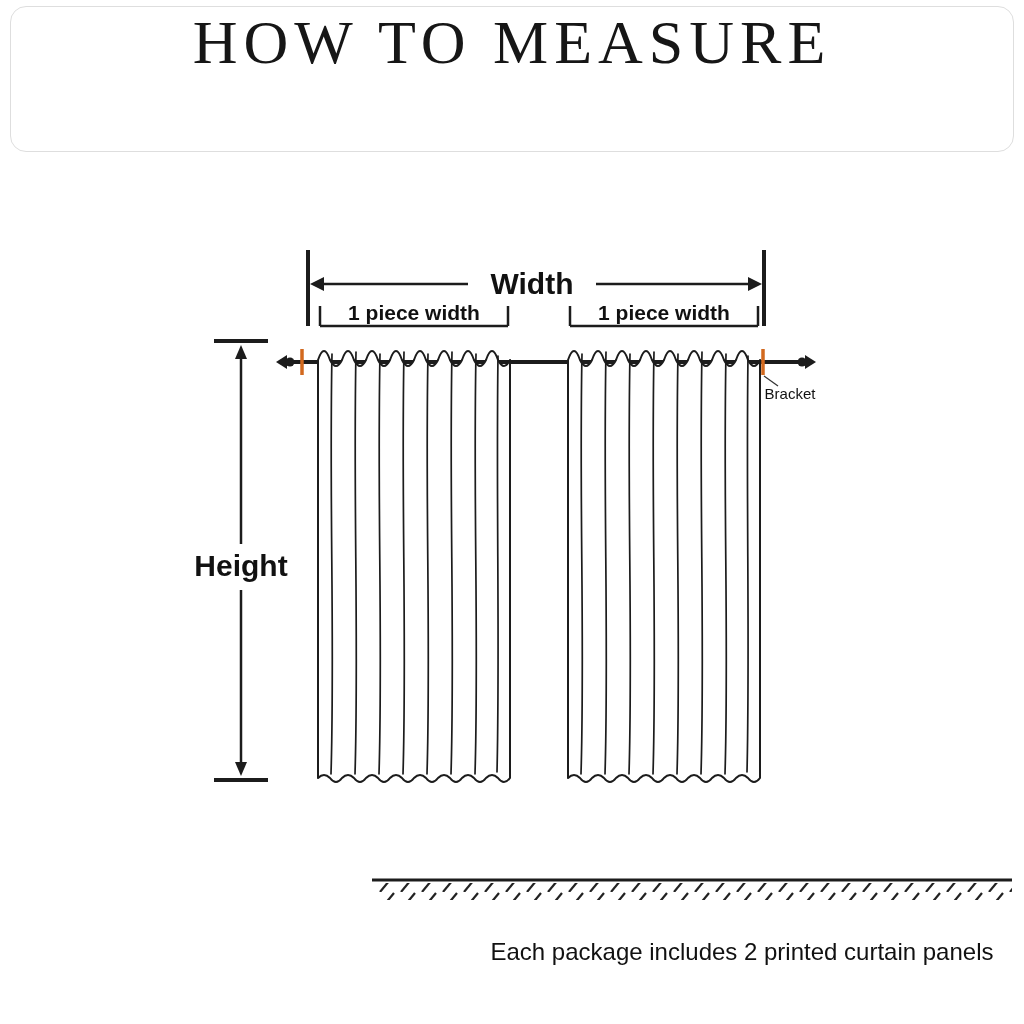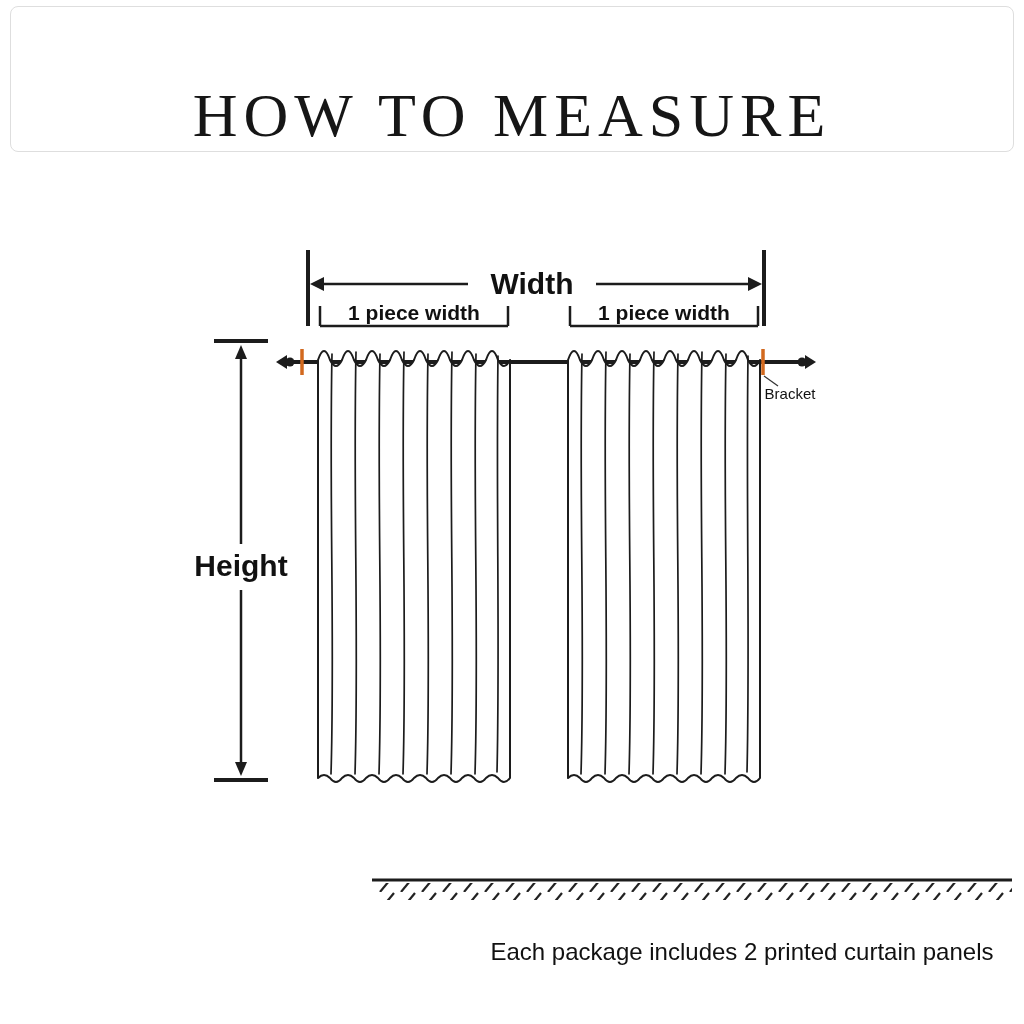--- a/index.html
+++ b/index.html
@@ -1,23 +1,23 @@
 <!DOCTYPE html>
 <html><head>
 <meta charset="utf-8">
 <style>
   html,body{margin:0;padding:0;background:#ffffff;}
   body{width:1024px;height:1024px;overflow:hidden;font-family:"Liberation Sans",sans-serif;}
   .title-card{
     margin:6px 10px 2px;
     height:146px;
     border:1px solid #dedede;
-    border-radius:8px;
+    border-radius:16px;
     background:#ffffff;
-    display:flex;align-items:flex-end;justify-content:center;
+    display:flex;align-items:flex-start;justify-content:center;
     box-sizing:border-box;
   }
   .title{
     font-family:"Liberation Serif",serif;
     font-size:62px;
     font-weight:400;
     letter-spacing:6px;
     color:#161616;
     margin:0;
     white-space:nowrap;

